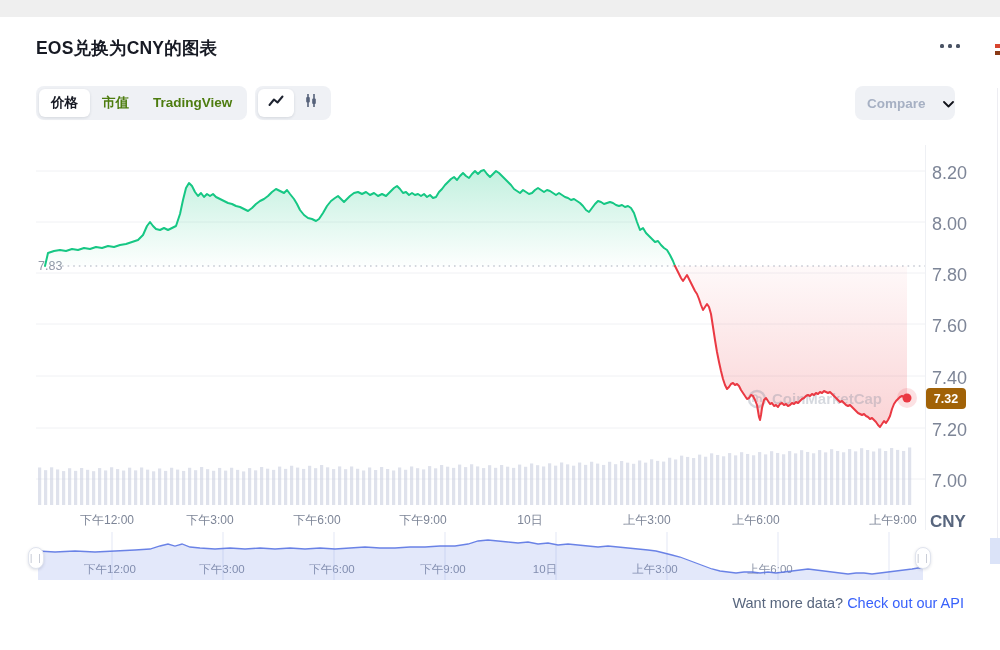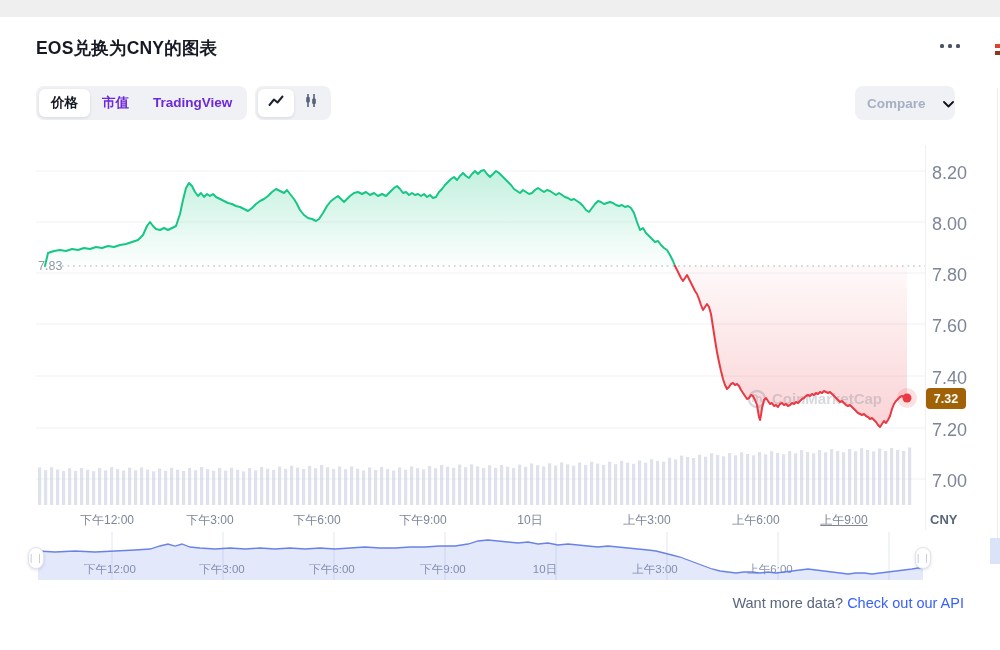--- a/index.html
+++ b/index.html
@@ -17,32 +17,32 @@
   
   #frag-red1 { left:995px; top:44px; width:5px; height:4px; background:#d8452f; }
   #frag-red2 { left:995px; top:51px; width:5px; height:4px; background:#8a3a17; }
   #frag-border { left:997px; top:88px; width:1px; height:472px; background:#ededf2; }
   #frag-blue { left:990px; top:538px; width:10px; height:26px; background:#dbe3f8; }
 
   
   #toolbar { left:36px; top:86px; width:929px; height:34px; display:flex; align-items:center; }
   .seg { background:#eff1f5; border-radius:8px; padding:3px; display:flex; align-items:center; height:34px; }
   .seg + .seg { margin-left:8px; }
-  .seg-item { border-radius:6px; padding:5px 12px; font-size:13.5px; font-weight:700; color:#6d28d9; cursor:pointer; white-space:nowrap; line-height:18px; }
+  .seg-item { border-radius:6px; padding:5px 12px; font-size:13.5px; font-weight:700; color:#4d7c0f; cursor:pointer; white-space:nowrap; line-height:18px; }
   .seg-item.active { background:#fff; color:#171a24; box-shadow:0 1px 3px rgba(20,30,60,.12); }
   .icon-item { padding:5px 10px; display:flex; align-items:center; }
   #right-controls { margin-left:auto; display:flex; align-items:center; }
   #compare-btn { background:#eff1f5; border-radius:8px; height:34px; padding:0 12px; display:flex; align-items:center; gap:17px; font-size:13.5px; font-weight:700; color:#a6b0c3; cursor:pointer; margin-right:10px; overflow:hidden; width:100px; }
   .range-item { border-radius:6px; padding:5px 9px; font-size:13px; font-weight:700; color:#1c2030; cursor:pointer; white-space:nowrap; line-height:18px; }
   .range-item.active { background:#fff; box-shadow:0 1px 3px rgba(20,30,60,.12); }
   .vdiv { width:1px; height:16px; background:#d8dce6; margin:0 5px; }
 
   
   .ylab { position:absolute; left:932px; font-size:18px; color:#7d8597; }
-  #cny-label { left:930px; top:512px; font-size:13px; font-weight:700; color:#58667e; }
+  #cny-label { left:930px; top:512px; font-size:17px; font-weight:700; color:#58667e; }
   .xlab { position:absolute; top:512px; font-size:12px; color:#7d8597; transform:translateX(-50%); white-space:nowrap; }
   .navlab { position:absolute; top:562px; font-size:11.5px; color:#8b93a6; transform:translateX(-50%); white-space:nowrap; }
   #open-price-label { left:38px; top:259px; font-size:12.5px; color:#9299a8; }
   #price-badge { left:926px; top:388px; width:40px; height:21px; background:#a16207; border-radius:4px; color:#fff; font-size:12.5px; font-weight:700; display:flex; align-items:center; justify-content:center; }
 
   #chart-svg { left:0; top:0; pointer-events:none; }
 
   .nav-handle { position:absolute; top:547px; width:16px; height:22px; background:#fff; border:1px solid #e0e4ee; border-radius:8px; box-shadow:0 1px 3px rgba(30,40,80,.15); display:flex; align-items:center; justify-content:center; color:#b9bfcc; font-size:9px; letter-spacing:1px; cursor:ew-resize; z-index:5; }
 
   #footer { position:absolute; right:36px; top:595px; font-size:14.5px; color:#58667e; }
@@ -117,21 +117,21 @@
     </div>
   <div class="abs" id="cny-label">CNY</div>
   <div id="x-axis">
       <div class="xlab" style="left: 107px;">下午12:00</div>
       <div class="xlab" style="left: 210px;">下午3:00</div>
       <div class="xlab" style="left: 317px;">下午6:00</div>
       <div class="xlab" style="left: 423px;">下午9:00</div>
       <div class="xlab" style="left: 530px;">10日</div>
       <div class="xlab" style="left: 647px;">上午3:00</div>
       <div class="xlab" style="left: 756px;">上午6:00</div>
-      <div class="xlab" style="left: 844px; text-decoration: underline;">上午9:00</div>
+      <div class="xlab" style="left: 893px;">上午9:00</div>
     </div>
   <div class="abs" id="open-price-label">7.83</div>
   <div class="abs" id="price-badge">7.32</div>
   <div id="nav-labels">
       <div class="navlab" style="left: 110px;">下午12:00</div>
       <div class="navlab" style="left: 222px;">下午3:00</div>
       <div class="navlab" style="left: 332px;">下午6:00</div>
       <div class="navlab" style="left: 443px;">下午9:00</div>
       <div class="navlab" style="left: 545px;">10日</div>
       <div class="navlab" style="left: 655px;">上午3:00</div>

